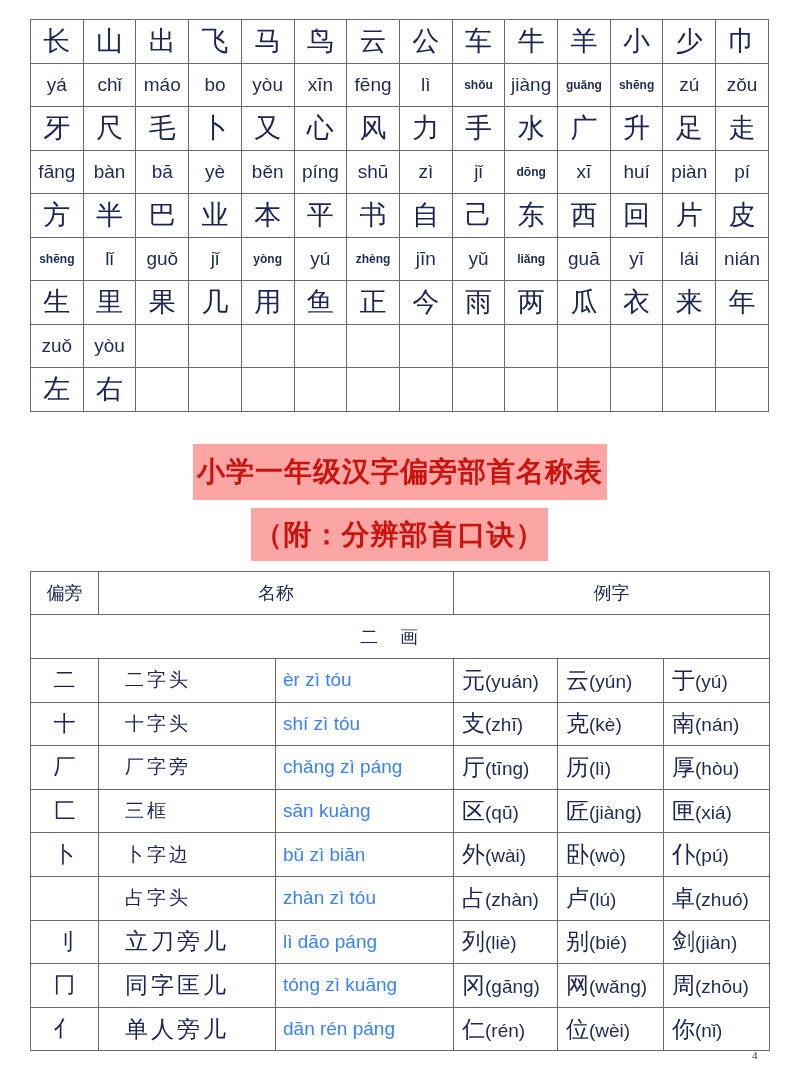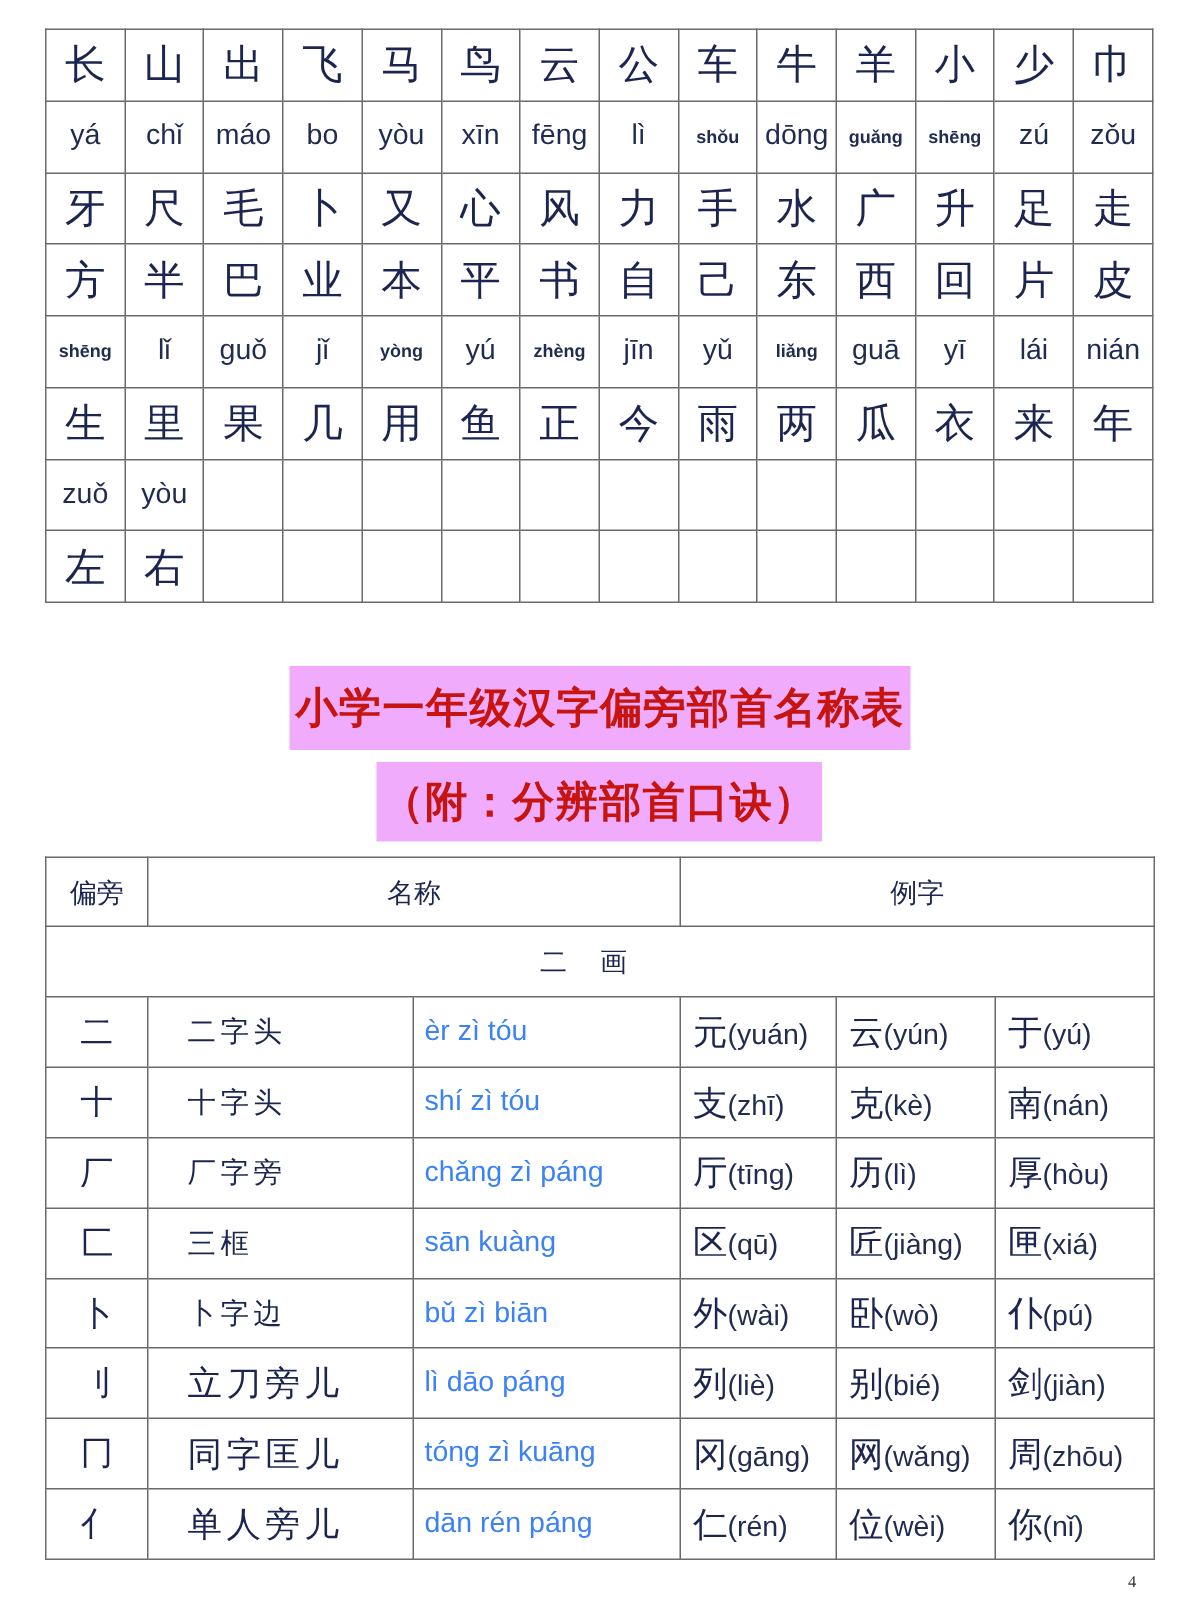--- a/index.html
+++ b/index.html
@@ -14,21 +14,21 @@
   #grid td {
     border: 1.5px solid #6a6a6a; text-align: center; vertical-align: middle;
     padding: 0; height: 42.5px; overflow: hidden; white-space: nowrap;
   }
   #grid td.hz { font-family: "DejaVu Serif", "Liberation Serif", serif; font-size: 27px; color: #1b2550; }
   #grid td.py { font-family: "Liberation Sans", sans-serif; font-size: 19px; color: #1f2b4f; }
   #grid td.py.small { font-size: 12px; font-weight: bold; }
 
   
   .banner {
-    position: absolute; background: #f0abfc; color: #c8140f;
+    position: absolute; background: #fca5a5; color: #c8140f;
     font-family: "DejaVu Sans", sans-serif; font-weight: bold; text-align: center;
     letter-spacing: 1px;
   }
   #banner1 { left: 193px; top: 444px; width: 414px; height: 56px; line-height: 56px; font-size: 28px; }
   #banner2 { left: 251px; top: 508px; width: 297px; height: 53px; line-height: 53px; font-size: 28px; }
 
   
   #radicals {
     position: absolute; left: 30px; top: 571px; width: 739px; height: 469px;
     border-collapse: collapse; table-layout: fixed;
@@ -73,41 +73,57 @@
       <tr>
         <td class="py">yá</td>
         <td class="py">chǐ</td>
         <td class="py">máo</td>
         <td class="py">bo</td>
         <td class="py">yòu</td>
         <td class="py">xīn</td>
         <td class="py">fēng</td>
         <td class="py">lì</td>
         <td class="py small">shǒu</td>
-        <td class="py">dōng</td>
+        <td class="py">jiàng</td>
         <td class="py small">guǎng</td>
         <td class="py small">shēng</td>
         <td class="py">zú</td>
         <td class="py">zǒu</td>
       </tr>
       <tr>
         <td class="hz">牙</td>
         <td class="hz">尺</td>
         <td class="hz">毛</td>
         <td class="hz">卜</td>
         <td class="hz">又</td>
         <td class="hz">心</td>
         <td class="hz">风</td>
         <td class="hz">力</td>
         <td class="hz">手</td>
         <td class="hz">水</td>
         <td class="hz">广</td>
         <td class="hz">升</td>
         <td class="hz">足</td>
         <td class="hz">走</td>
+      </tr>
+      <tr>
+        <td class="py">fāng</td>
+        <td class="py">bàn</td>
+        <td class="py">bā</td>
+        <td class="py">yè</td>
+        <td class="py">běn</td>
+        <td class="py">píng</td>
+        <td class="py">shū</td>
+        <td class="py">zì</td>
+        <td class="py">jǐ</td>
+        <td class="py small">dōng</td>
+        <td class="py">xī</td>
+        <td class="py">huí</td>
+        <td class="py">piàn</td>
+        <td class="py">pí</td>
       </tr>
       <tr>
         <td class="hz">方</td>
         <td class="hz">半</td>
         <td class="hz">巴</td>
         <td class="hz">业</td>
         <td class="hz">本</td>
         <td class="hz">平</td>
         <td class="hz">书</td>
         <td class="hz">自</td>
@@ -240,20 +256,28 @@
       </tr>
       <tr class="row">
         <td class="rad">卜</td>
         <td class="name">卜字边</td>
         <td class="pinyin">bǔ zì biān</td>
         <td class="ex"><span class="c">外</span><span class="p">(wài)</span></td>
         <td class="ex"><span class="c">卧</span><span class="p">(wò)</span></td>
         <td class="ex"><span class="c">仆</span><span class="p">(pú)</span></td>
       </tr>
       <tr class="row">
+        <td class="rad"></td>
+        <td class="name">占字头</td>
+        <td class="pinyin">zhàn zì tóu</td>
+        <td class="ex"><span class="c">占</span><span class="p">(zhàn)</span></td>
+        <td class="ex"><span class="c">卢</span><span class="p">(lú)</span></td>
+        <td class="ex"><span class="c">卓</span><span class="p">(zhuó)</span></td>
+      </tr>
+      <tr class="row">
         <td class="rad">刂</td>
         <td class="name big">立刀旁儿</td>
         <td class="pinyin">lì dāo páng</td>
         <td class="ex"><span class="c">列</span><span class="p">(liè)</span></td>
         <td class="ex"><span class="c">别</span><span class="p">(bié)</span></td>
         <td class="ex"><span class="c">剑</span><span class="p">(jiàn)</span></td>
       </tr>
       <tr class="row">
         <td class="rad">冂</td>
         <td class="name big">同字匡儿</td>

